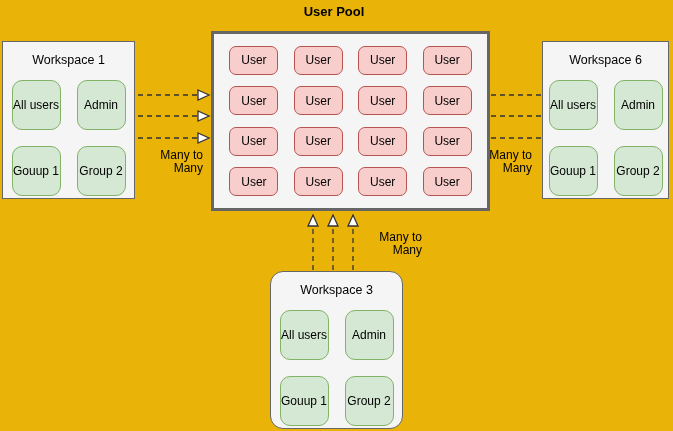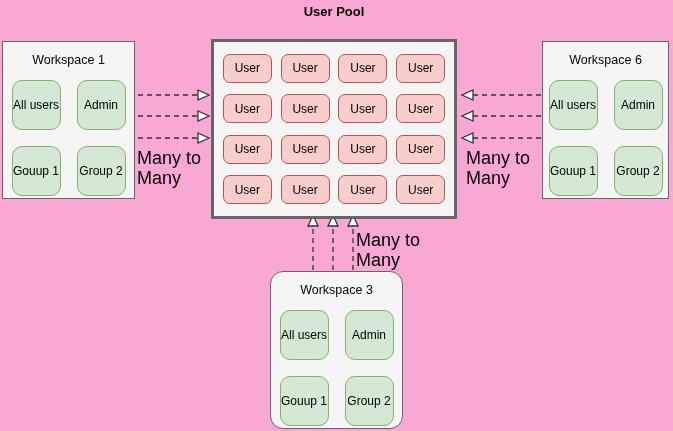--- a/index.html
+++ b/index.html
@@ -1,20 +1,20 @@
 <!DOCTYPE html>
 <html style="--user-fill: #F8CECC; --user-stroke: #B85450; --group-fill: #D5E8D4; --group-stroke: #82B366; --panel-fill: #F5F5F5; --panel-stroke: #666666; --arrow-color: #333333;"><head>
 <meta charset="utf-8">
 <style>
   html, body { margin: 0; padding: 0; background: #ffffff; }
   .canvas {
     position: relative;
     width: 673px;
     height: 431px;
-    background: #f9a8d4;
+    background: #eab308;
     font-family: "Liberation Sans", sans-serif;
     color: #000;
     overflow: hidden;
   }
   svg.arrows {
     position: absolute;
     left: 0; top: 0;
     width: 673px; height: 431px;
     pointer-events: none;
   }
@@ -32,25 +32,24 @@
   .pool-title {
     position: absolute;
     left: 211px; top: 4px; width: 246px;
     text-align: center;
     font-weight: bold;
     font-size: 13px;
   }
   .pool {
     position: absolute;
     left: 211px; top: 31px;
-    width: 246px; height: 180px;
+    width: 279px; height: 180px;
     box-sizing: border-box;
     background: var(--panel-fill, #F5F5F5);
     border: 3px solid var(--panel-stroke, #666);
-    margin-top: 8px;
   }
   .pool-grid {
     display: grid;
     grid-template-columns: repeat(4, 49px);
     grid-template-rows: repeat(4, 29px);
     justify-content: space-evenly;
     align-content: space-evenly;
     width: 100%; height: 100%;
   }
   .user-chip {
@@ -95,22 +94,22 @@
     border-radius: 10px;
     display: flex;
     align-items: center;
     justify-content: center;
     font-size: 12px;
     white-space: nowrap;
   }
   .edge-label {
     position: absolute;
     width: 66px;
-    text-align: left;
-    font-size: 18px;
+    text-align: right;
+    font-size: 12px;
     line-height: 1.1;
   }
 </style>
 </head>
 <body>
 
 <div class="canvas">
 
   <svg class="arrows" viewBox="0 0 673 431" width="673" height="431">
     <defs>

